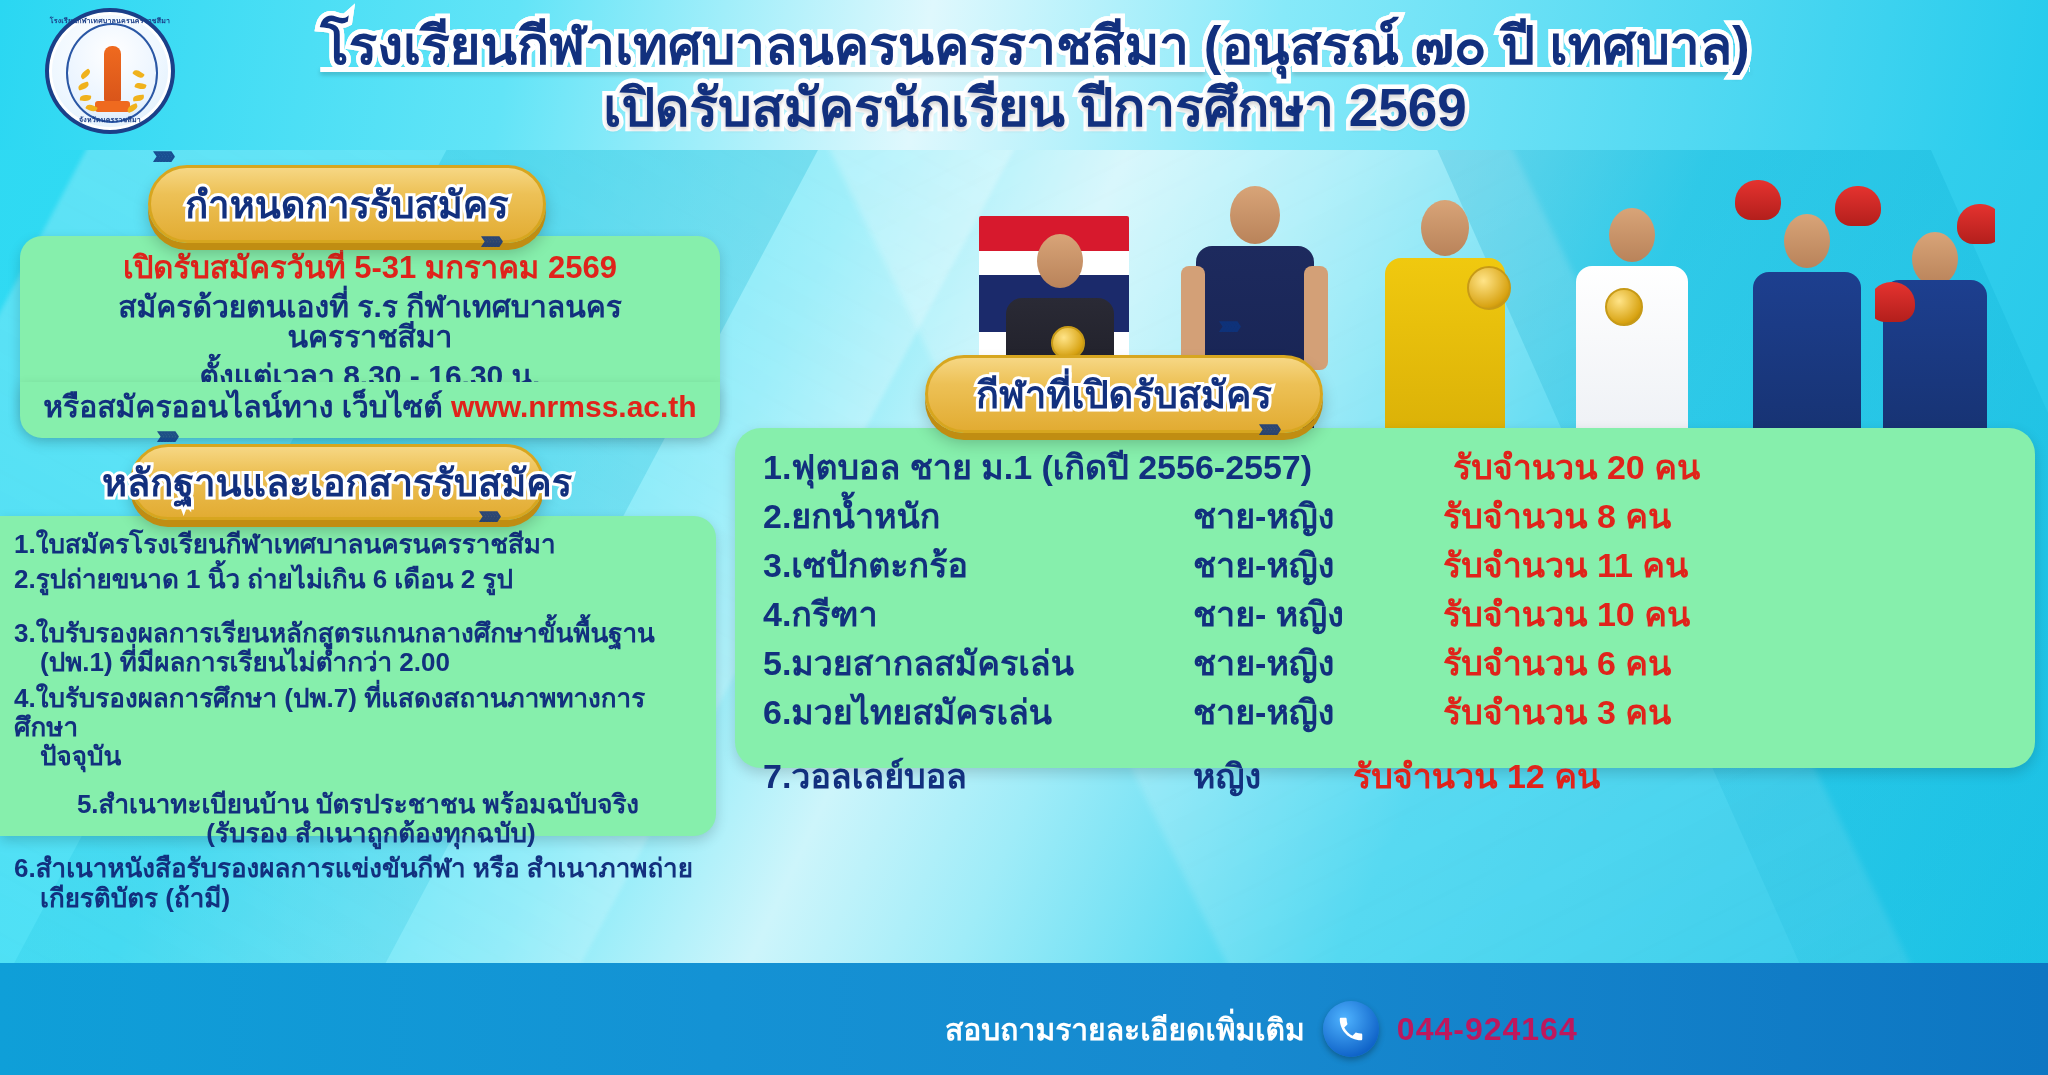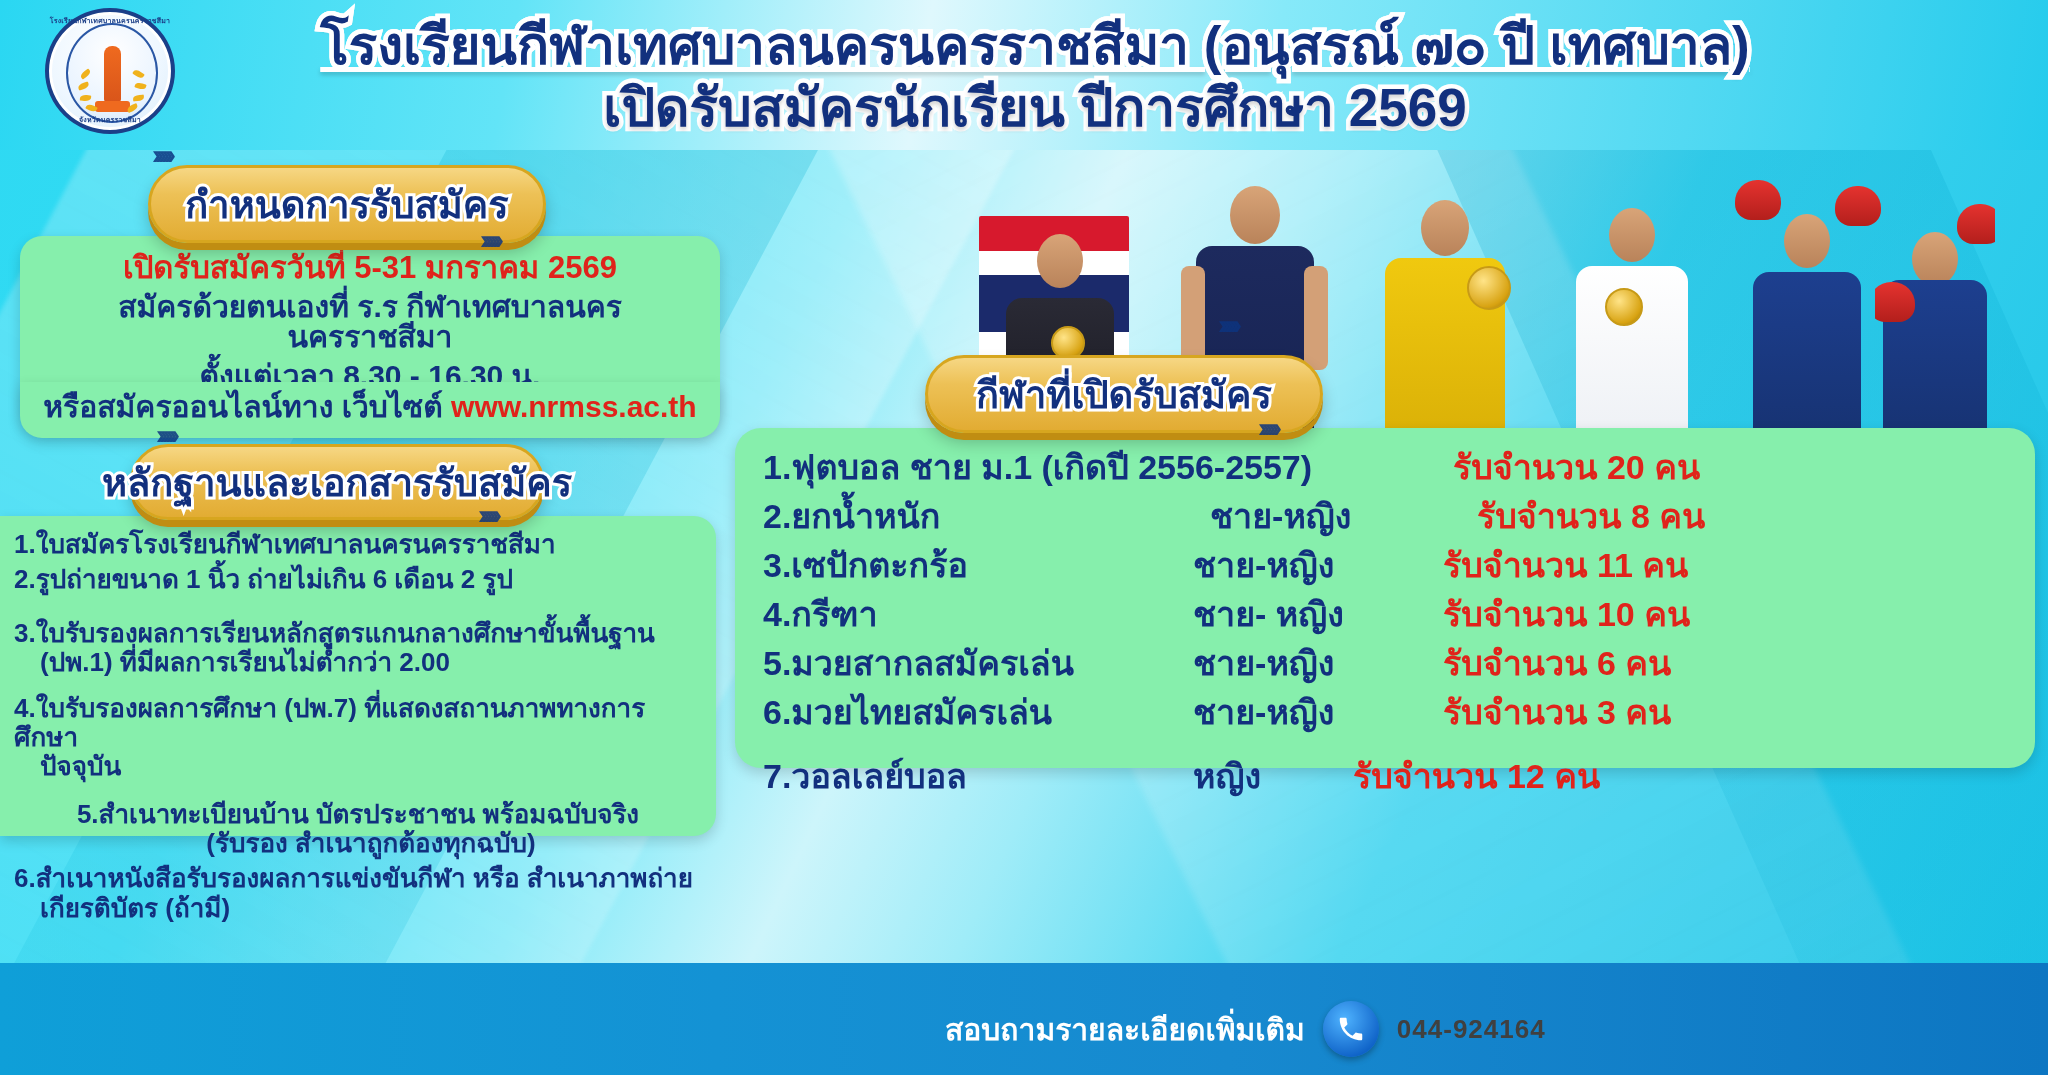--- a/index.html
+++ b/index.html
@@ -115,21 +115,21 @@
   .sport-row .gender{width:250px;}
   .sport-row .quota{color:#e0231b;}
 
   
   .contact{position:absolute;left:945px;bottom:18px;z-index:9;display:flex;align-items:center;gap:18px;}
   .contact .ask{color:#ffffff;font-weight:bold;font-size:30px;}
   .contact .phonecircle{width:56px;height:56px;border-radius:50%;
     background:radial-gradient(circle at 38% 32%,#4fb3ff,#0f63c8 75%);
     display:flex;align-items:center;justify-content:center;box-shadow:0 3px 6px rgba(0,0,0,.3);}
   .contact .phonecircle svg{width:30px;height:30px;fill:#ffffff;}
-  .contact .num{color:#404040;font-weight:bold;font-size:26px;letter-spacing:1px;}
+  .contact .num{color:#be185d;font-weight:bold;font-size:32px;letter-spacing:1px;}
 </style>
 </head>
 <body>
 
 <div class="bg">
   <div class="bg-base"></div>
   <div class="bg-diag1"></div>
   <div class="bg-diag2"></div>
   <div class="bg-diag3"></div>
   <div class="bg-diag4"></div>
@@ -239,21 +239,21 @@
     <div class="doc-item">
       <span>1.ใบสมัครโรงเรียนกีฬาเทศบาลนครนครราชสีมา</span>
     </div>
     <div class="doc-item" style="margin-top:6px;">
       <span>2.รูปถ่ายขนาด 1 นิ้ว ถ่ายไม่เกิน 6 เดือน 2 รูป</span>
     </div>
     <div class="doc-item" style="margin-top:24px;">
       <span>3.ใบรับรองผลการเรียนหลักสูตรแกนกลางศึกษาขั้นพื้นฐาน</span>
       <span class="sub">(ปพ.1) ที่มีผลการเรียนไม่ต่ำกว่า 2.00</span>
     </div>
-    <div class="doc-item" style="margin-top:16px;">
+    <div class="doc-item" style="margin-top:6px;">
       <span>4.ใบรับรองผลการศึกษา (ปพ.7) ที่แสดงสถานภาพทางการศึกษา</span>
       <span class="sub">ปัจจุบัน</span>
     </div>
     <div class="doc-item" style="margin-top:18px;text-align:center;">
       <span>5.สำเนาทะเบียนบ้าน บัตรประชาชน พร้อมฉบับจริง</span>
       <span class="sub">(รับรอง  สำเนาถูกต้องทุกฉบับ)</span>
     </div>
     <div class="doc-item" style="margin-top:6px;">
       <span>6.สำเนาหนังสือรับรองผลการแข่งขันกีฬา หรือ สำเนาภาพถ่าย</span>
       <span class="sub">เกียรติบัตร (ถ้ามี)</span>
@@ -266,21 +266,21 @@
   <span>กีฬาที่เปิดรับสมัคร</span>
 </div>
 <div class="chev" style="left:1258px;top:413px;">››››››</div>
 
 <div class="panel panel-sports">
   <div style="padding:22px 0 0 28px;">
     <div class="sport-row" style="margin-bottom:15px;">
       <span class="name" style="width:690px">1.ฟุตบอล ชาย ม.1 (เกิดปี 2556-2557)</span>
       <span class="quota">รับจำนวน 20 คน</span>
     </div>
-    <div class="sport-row" style="margin-bottom:15px;gap:17px;">
+    <div class="sport-row" style="margin-bottom:15px;">
       <span class="name">2.ยกน้ำหนัก</span>
       <span class="gender">ชาย-หญิง</span>
       <span class="quota">รับจำนวน 8 คน</span>
     </div>
     <div class="sport-row" style="margin-bottom:15px;">
       <span class="name">3.เซปักตะกร้อ</span>
       <span class="gender">ชาย-หญิง</span>
       <span class="quota">รับจำนวน 11 คน</span>
     </div>
     <div class="sport-row" style="margin-bottom:15px;">

